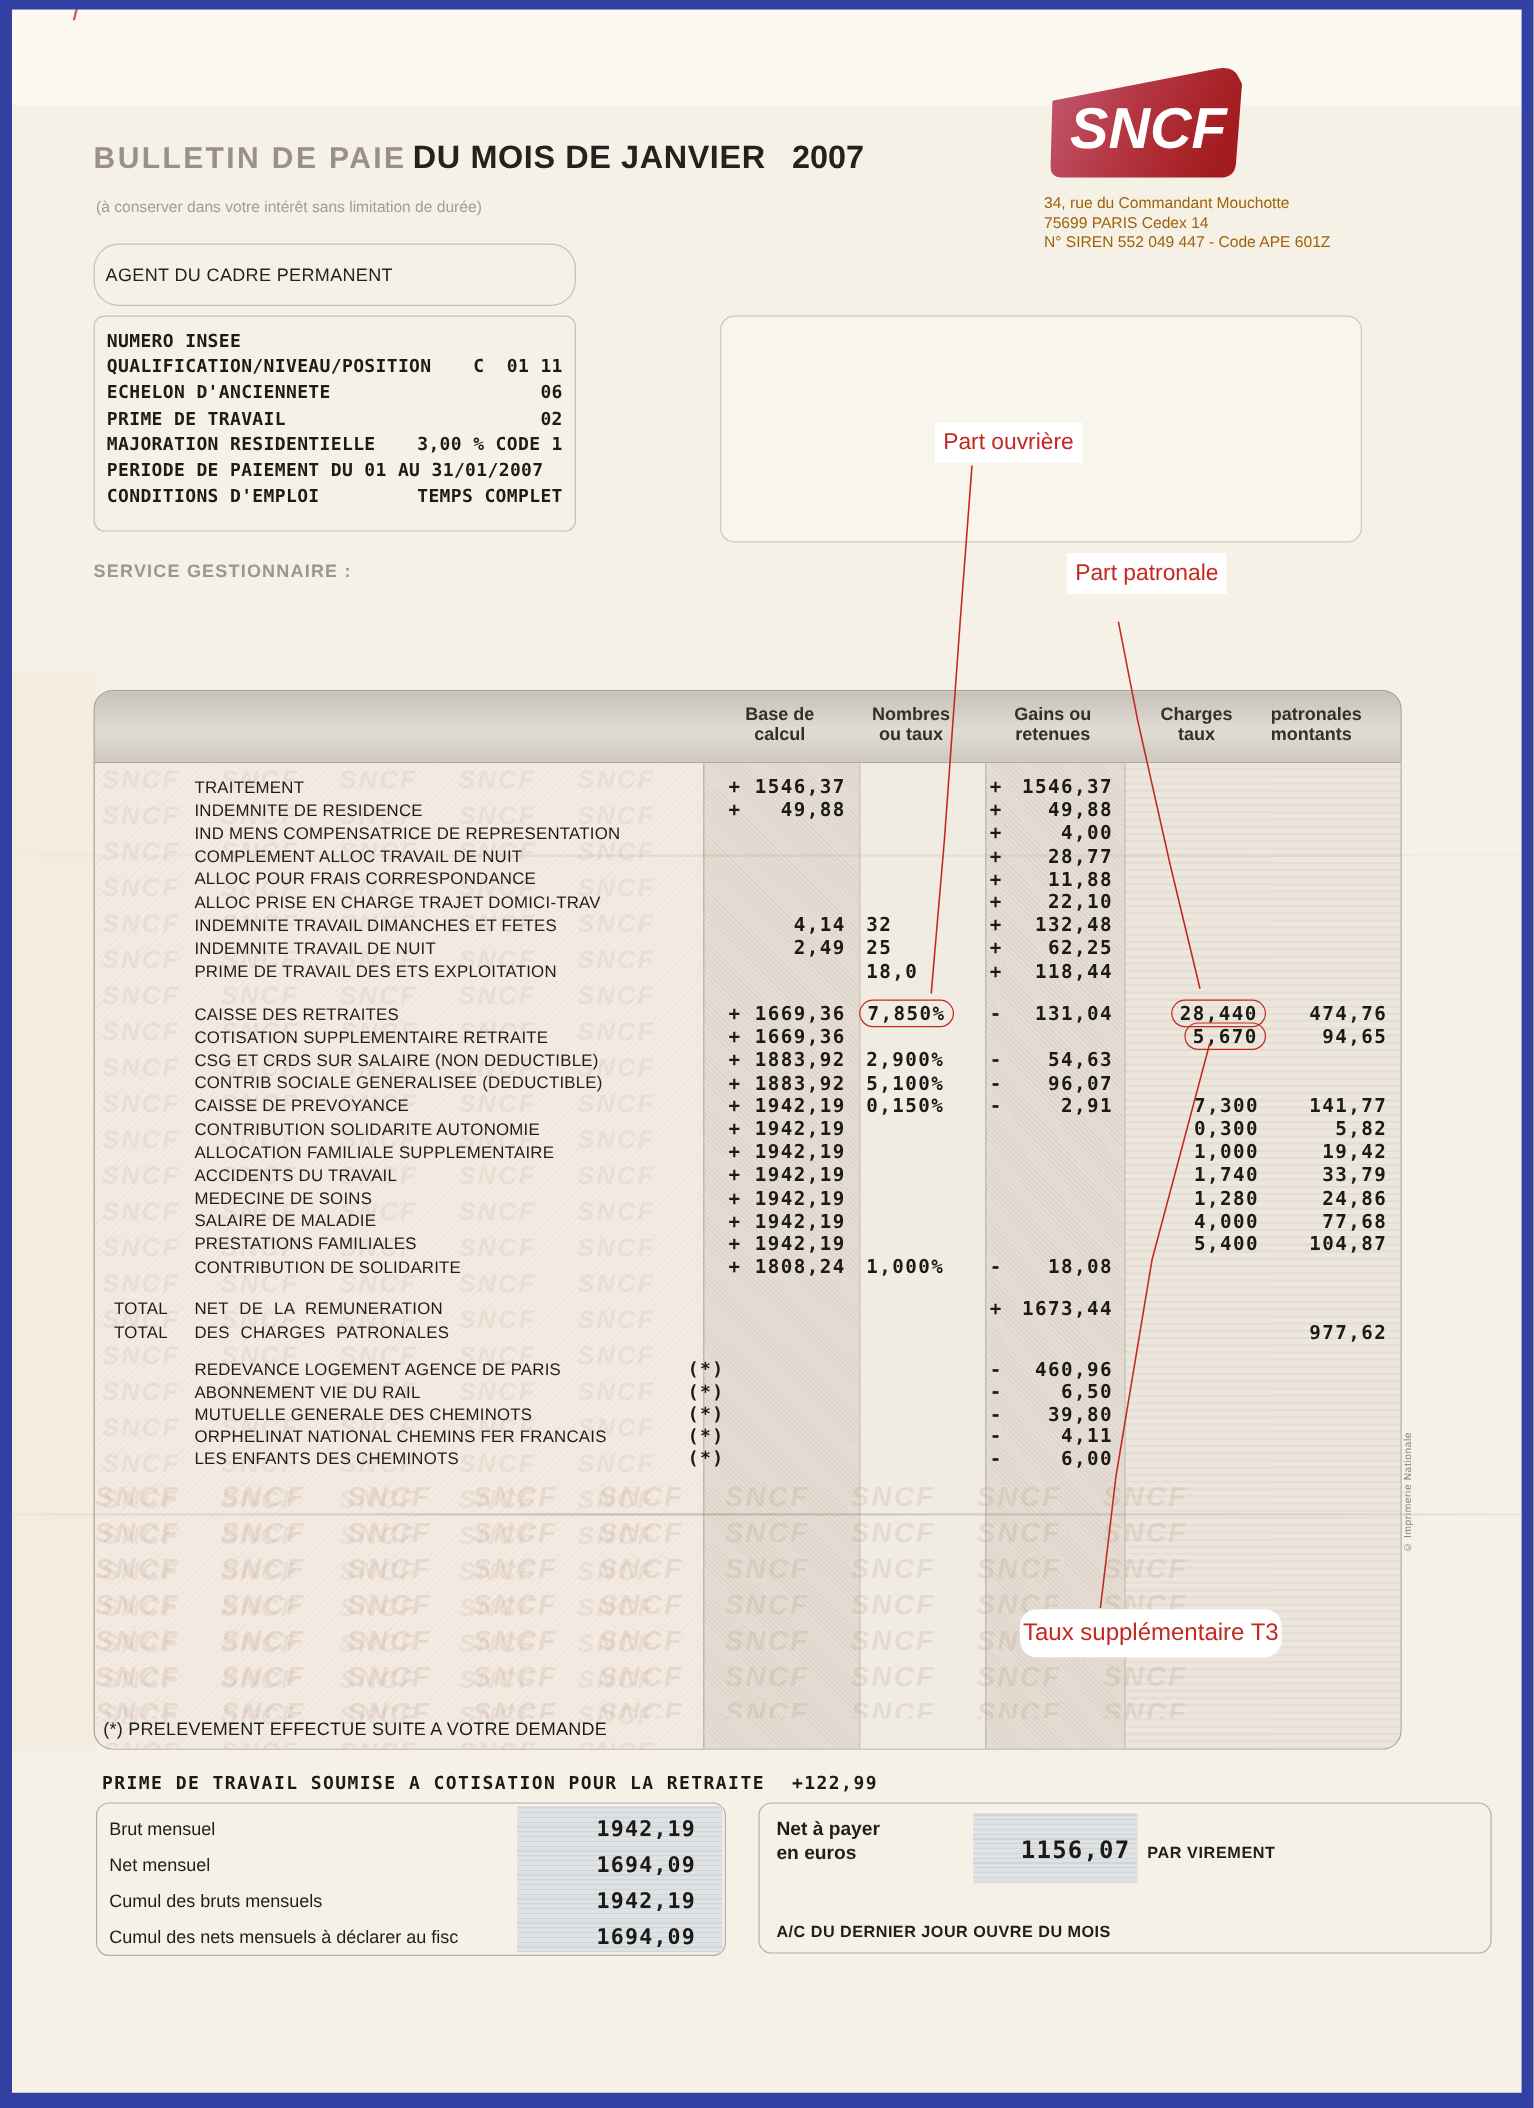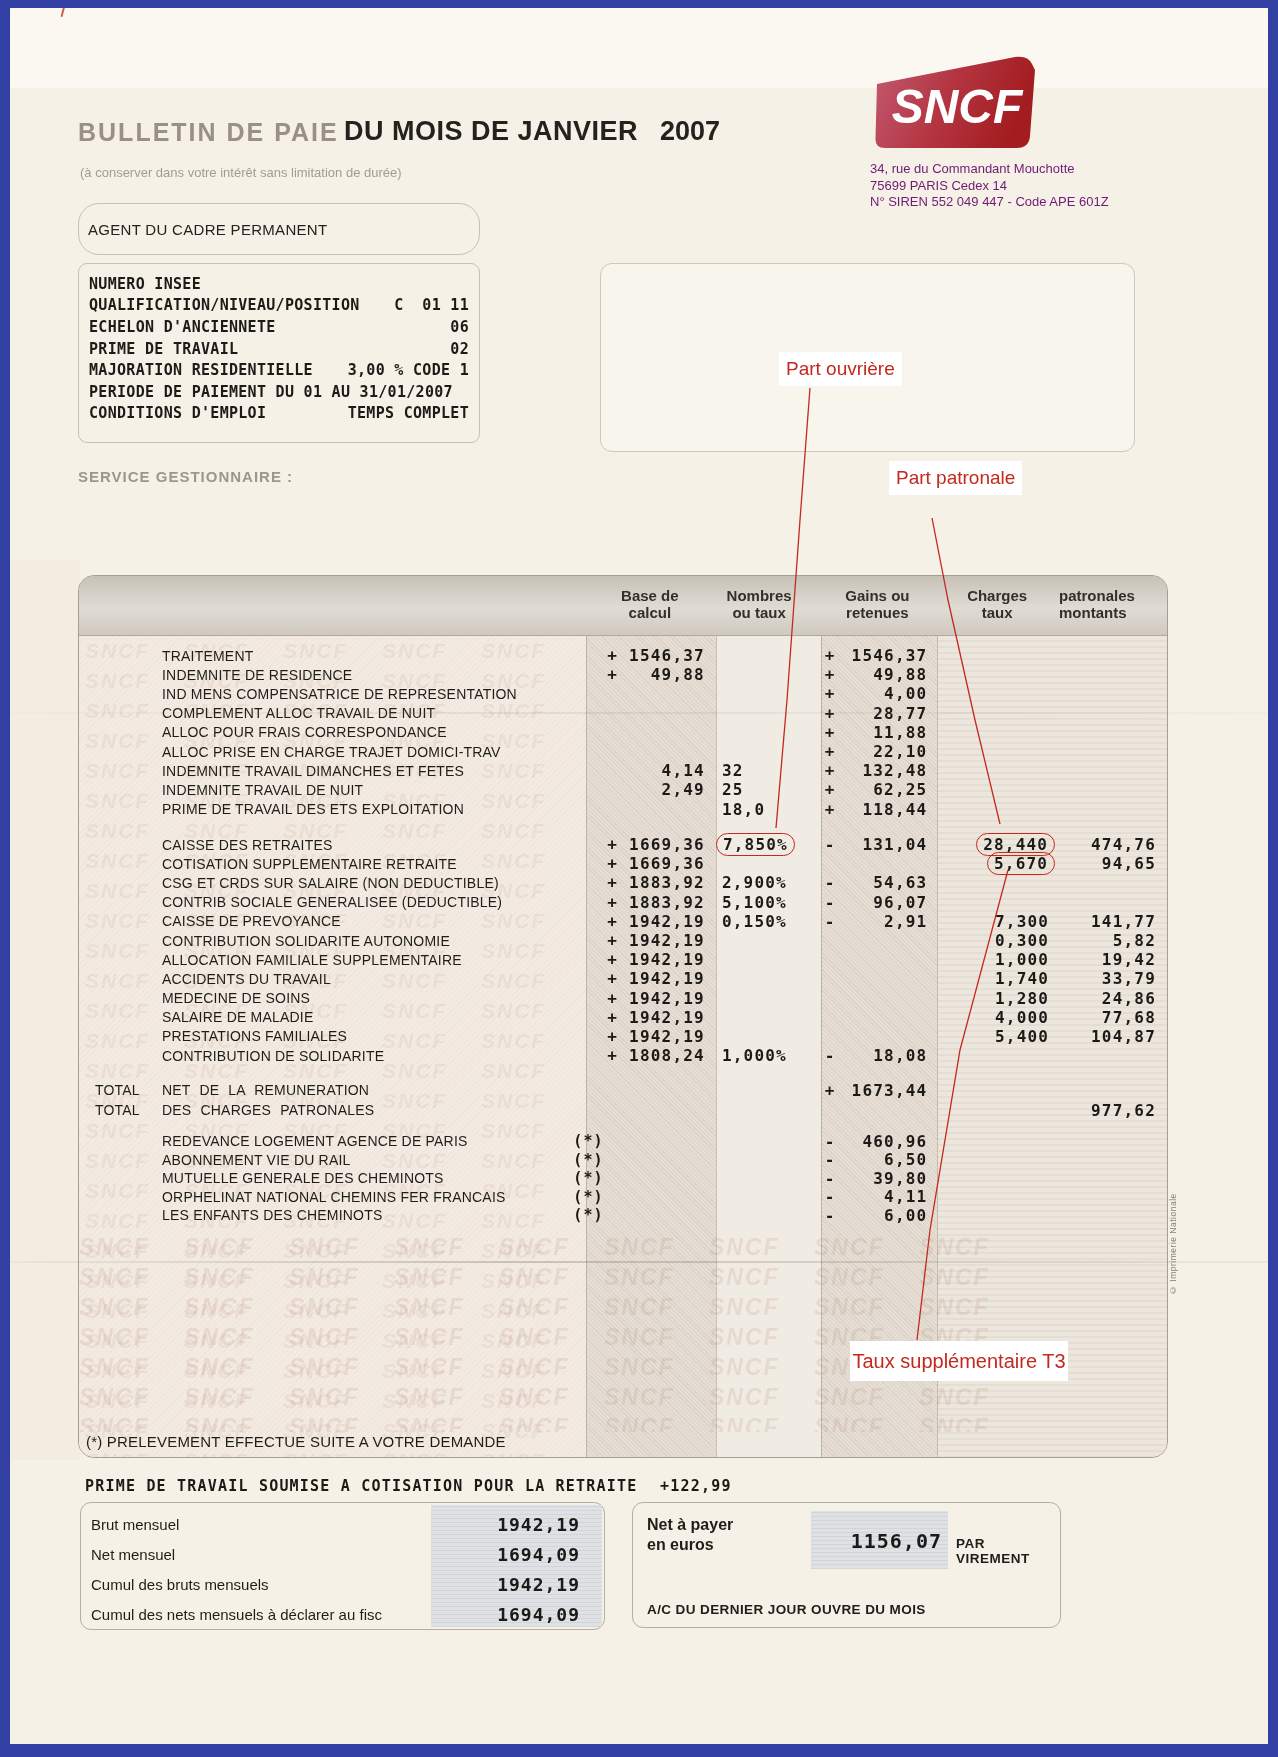--- a/index.html
+++ b/index.html
@@ -13,41 +13,41 @@
   
   .title-grey{position:absolute;left:78px;top:118px;font-size:25px;font-weight:700;
               letter-spacing:2px;color:#9a9089;}
   .title-dark{position:absolute;left:344px;top:116px;font-size:27px;font-weight:700;
               letter-spacing:.5px;color:#23221f;}
   .title-year{position:absolute;left:660px;top:116px;font-size:27px;font-weight:700;color:#23221f;}
   .keep-note{position:absolute;left:80px;top:165px;font-size:13px;color:#a29c93;}
   .red-tick{position:absolute;left:62px;top:5px;width:2px;height:12px;background:#c4281f;
             transform:rotate(14deg);opacity:.75;}
   .logo{position:absolute;left:867px;top:54px;width:186px;height:100px;}
-  .addr{position:absolute;left:870px;top:161px;font-size:13px;line-height:16.5px;color:#701a75;}
+  .addr{position:absolute;left:870px;top:161px;font-size:13px;line-height:16.5px;color:#a16207;}
 
   
   .agentbox{position:absolute;left:78px;top:203px;width:402px;height:52px;border:1.2px solid #c6c1b8;
             border-radius:21px;display:flex;align-items:center;padding-left:9px;box-sizing:border-box;
             font-size:15px;color:#24221f;letter-spacing:.3px;}
   .infobox{position:absolute;left:78px;top:263px;width:402px;height:180px;border:1.2px solid #c6c1b8;
            border-radius:9px;box-sizing:border-box;padding:9px 10px;}
   .erow{display:flex;justify-content:space-between;height:21.6px;align-items:center;
         font:700 15px "DejaVu Sans Mono",monospace;color:#1d1b18;letter-spacing:.3px;}
   .erow .ev{white-space:pre;}
   .svc{position:absolute;left:78px;top:468px;font-size:15px;font-weight:700;letter-spacing:1px;color:#9c968e;}
   .emptybox{position:absolute;left:600px;top:263px;width:533px;height:187px;border:1.2px solid #cdc9c0;
             border-radius:12px;background:rgba(252,250,244,.5);}
 
   
   .ann{position:absolute;color:#c4281f;font-size:19px;background:#fff;padding:6px 7px;z-index:45;white-space:nowrap;}
   .ann-ouvriere{left:779px;top:352px;}
   .ann-patronale{left:889px;top:461px;}
   .ann-t3{left:850px;top:1341px;width:218px;height:40px;display:flex;align-items:center;
-          justify-content:center;font-size:20px;padding:0;}
+          justify-content:center;font-size:20px;padding:0;border-radius:14px;}
   .overlay{position:absolute;left:0;top:0;z-index:40;pointer-events:none;}
 
   
   .paytable{position:absolute;left:78px;top:575px;width:1090px;height:883px;box-sizing:border-box;
             border:1.5px solid #a59e92;border-radius:16px;overflow:hidden;background:#efe9df;z-index:10;}
   .thead{height:59px;display:flex;background:linear-gradient(180deg,#c7c1b8,#e0dcd4 55%,#cfc9c0);
          border-bottom:1px solid rgba(150,140,125,.45);}
   .hc{box-sizing:border-box;padding-top:11px;text-align:center;font-size:15px;font-weight:700;
       color:#33302b;line-height:17px;}
   .hc.h-lbl{width:507px;} .hc.h-base{width:130px;} .hc.h-nb{width:105px;padding-right:16px;}
@@ -100,21 +100,21 @@
 
   .sumbox{position:absolute;left:80px;top:1502px;width:525px;height:128px;border:1.4px solid #b4aea5;
           border-radius:11px;box-sizing:border-box;padding:6px 0 0 10px;z-index:10;}
   .sumstrip{position:absolute;left:350px;top:2px;bottom:2px;width:171px;background:#dfe2e4;
      background-image:repeating-linear-gradient(0deg,rgba(90,100,110,.10) 0 1px,transparent 1px 4px);}
   .srow{display:flex;height:30px;align-items:center;position:relative;}
   .sl{flex:1;font-size:15px;color:#201e1b;}
   .sv{width:175px;text-align:right;padding-right:24px;font:700 18px "DejaVu Sans Mono",monospace;
       letter-spacing:1px;color:#1c1a17;}
 
-  .netbox{position:absolute;left:632px;top:1502px;width:429px;height:126px;border:1.4px solid #b4aea5;
+  .netbox{position:absolute;left:632px;top:1502px;width:611px;height:126px;border:1.4px solid #b4aea5;
           border-radius:11px;box-sizing:border-box;z-index:10;}
   .netlbl{position:absolute;left:14px;top:12px;font-size:16px;font-weight:700;color:#201e1b;line-height:20px;}
   .netstrip{position:absolute;left:178px;top:8px;width:137px;height:58px;background:#dfe2e4;
      background-image:repeating-linear-gradient(0deg,rgba(90,100,110,.10) 0 1px,transparent 1px 4px);}
   .netamount{position:absolute;left:178px;top:26px;width:131px;text-align:right;
      font:700 20px "DejaVu Sans Mono",monospace;letter-spacing:1px;color:#1c1a17;}
   .netmethod{position:absolute;left:323px;top:33px;font-size:13.5px;font-weight:700;
      letter-spacing:.5px;color:#201e1b;}
   .netnote{position:absolute;left:14px;top:99px;font-size:13.5px;font-weight:700;
      letter-spacing:.4px;color:#201e1b;}

